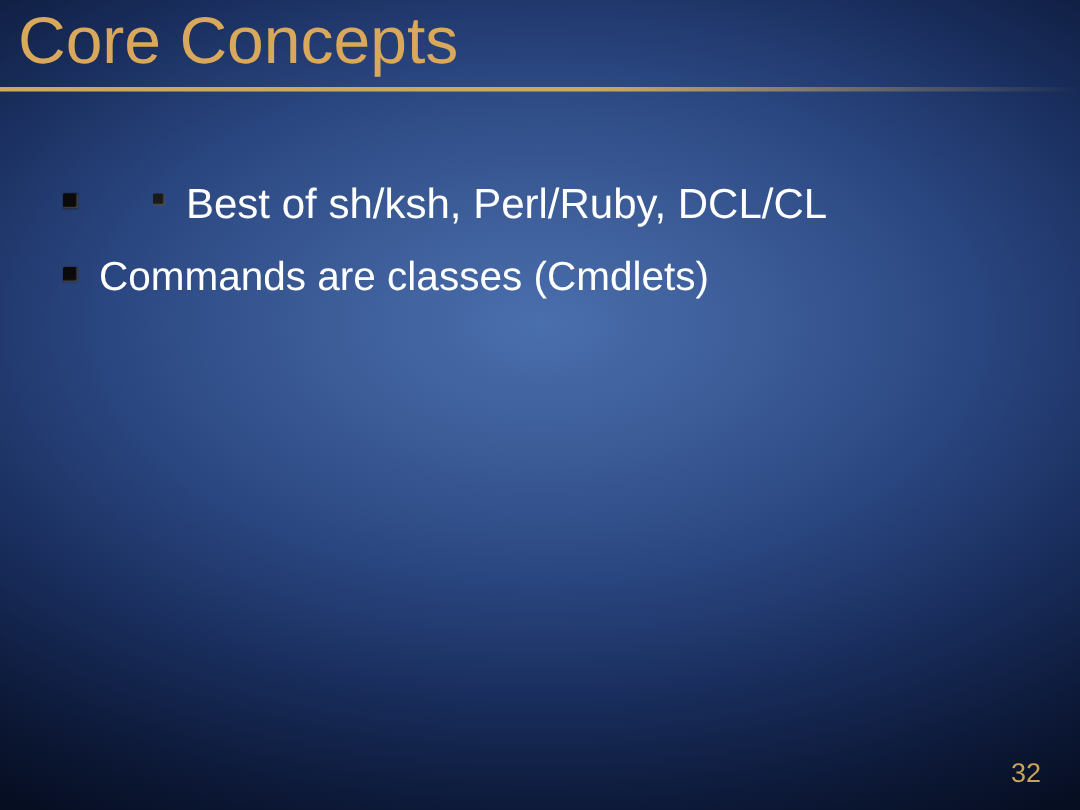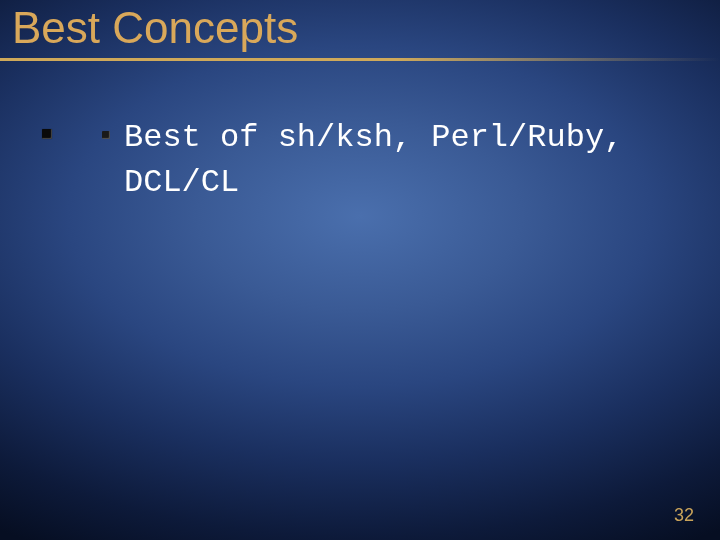--- a/index.html
+++ b/index.html
@@ -78,24 +78,23 @@
     border-radius: 1px;
   }
   ul.level2 {
     list-style: none;
     margin: 8px 0 10px 0;
     padding: 0 0 0 36px;
   }
   ul.level2 > li {
     position: relative;
     padding-left: 22px;
-    font-size: 32px;
+    font-size: 28px;
     line-height: 1.4;
     color: #ffffff;
-    font-family: Liberation Mono, monospace;
   }
   ul.level2 > li::before {
     content: "";
     position: absolute;
     left: 0;
     top: 0.48em;
     width: 8px;
     height: 8px;
     background: #1a1a1a;
     box-shadow: inset -1px -1px 1px rgba(255,255,255,0.25);
@@ -107,30 +106,33 @@
     right: 26px;
     font-size: 18px;
     color: #c9a35a;
   }
 </style>
 </head>
 <body>
 
 <div class="slide">
 
-  <div class="title">Best Concepts</div>
+  <div class="title">Core Concepts</div>
   <div class="underline"></div>
 
   <div class="body">
     <ul class="level1">
       <li>
         <ul class="level2">
           <li>
             <span>Best of sh/ksh, Perl/Ruby, DCL/CL</span>
           </li>
         </ul>
       </li>
+      <li>
+        <span>Commands are classes (Cmdlets)</span>
+      </li>
     </ul>
   </div>
 
   <div class="pagenum">32</div>
 
 </div>
 
 </body></html>

